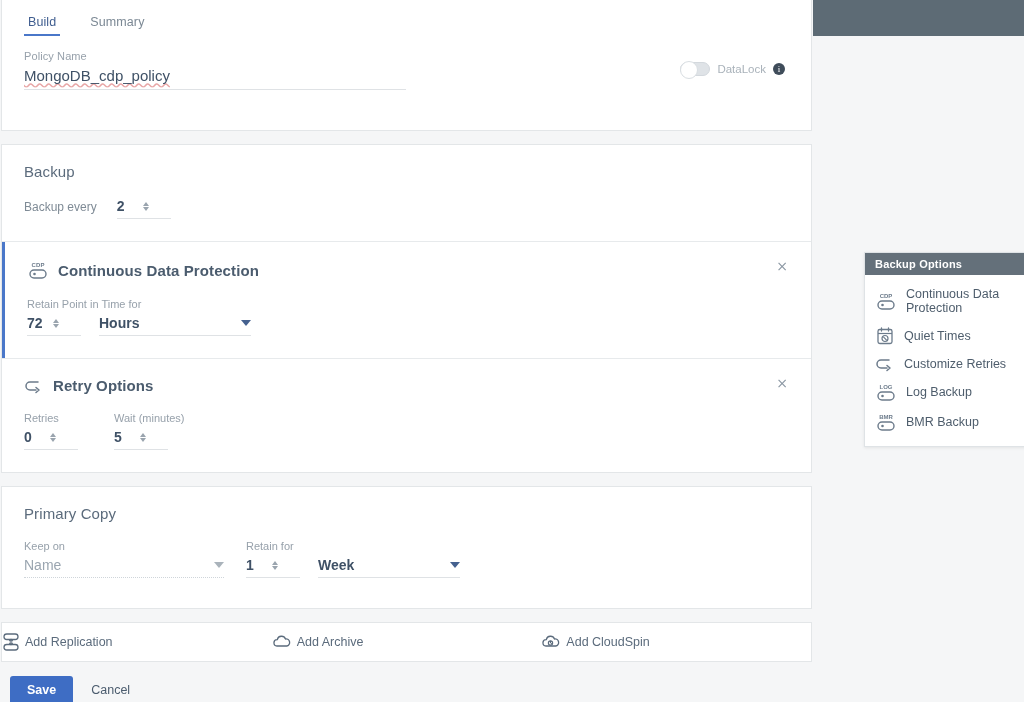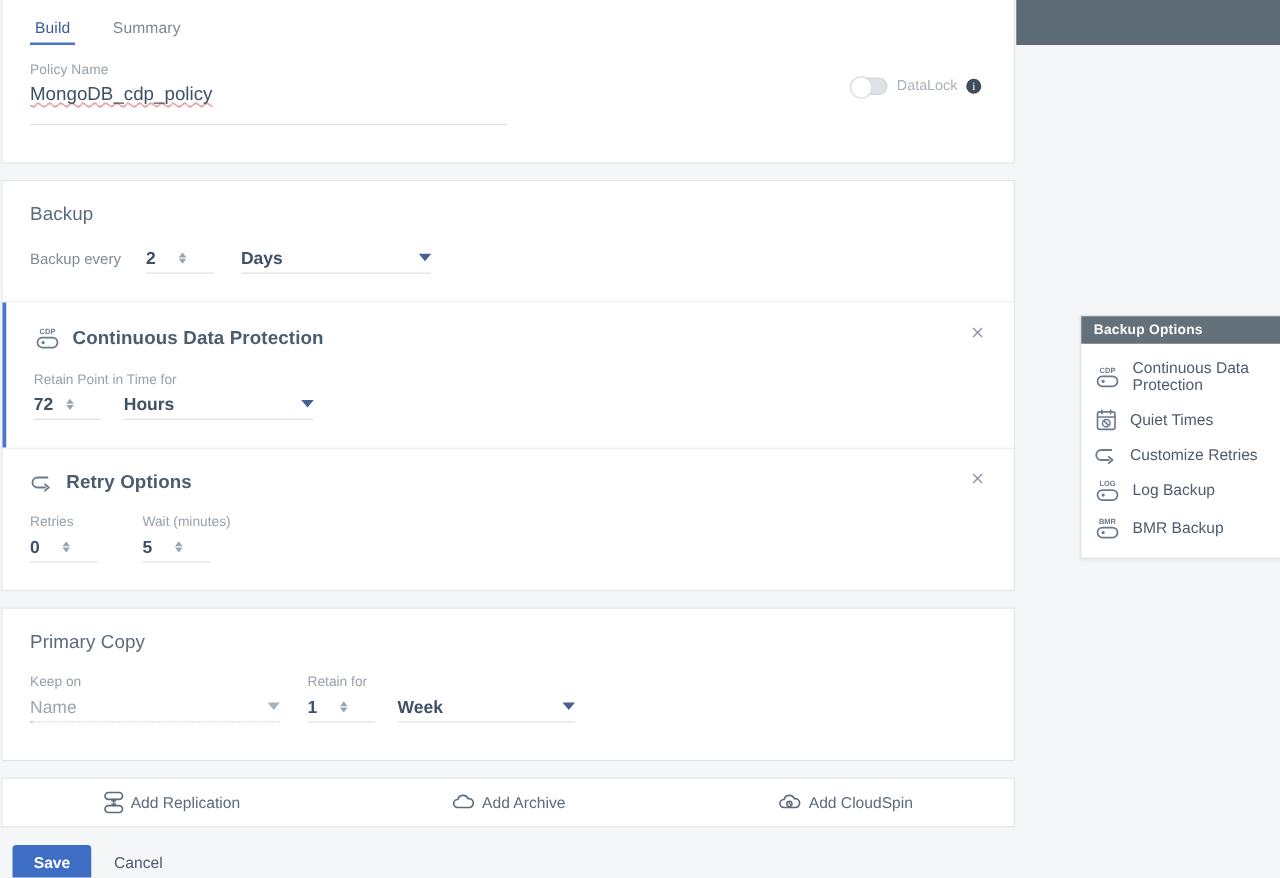--- a/index.html
+++ b/index.html
@@ -34,21 +34,21 @@
     cursor: pointer; position: relative; letter-spacing: .1px;
   }
   .tab.active { color: #3f5d8f; }
   .tab.active::after {
     content: ""; position: absolute; left: 0; right: 0; bottom: 0;
     height: 2px; background: #4a77c9;
   }
   .policy-row { padding: 14px 22px 26px 22px; position: relative; height: 94px; }
   .field-label { font-size: 11px; color: #97a1ab; margin-bottom: 5px; letter-spacing: .1px; }
   .policy-value {
-    font-size: 15px; color: #3f5166; padding-bottom: 15px;
+    font-size: 15px; color: #3f5166; padding-bottom: 5px;
     border-bottom: 1px solid #dfe2e5; width: 382px;
     text-decoration: underline wavy #e8a6a6; text-decoration-skip-ink: none;
   }
   .datalock {
     position: absolute; right: 26px; top: 26px;
     display: flex; align-items: center; gap: 7px;
   }
   .toggle {
     width: 30px; height: 14px; border-radius: 8px;
     background: #dfe3e7; border: 1px solid #d3d8dd; position: relative; cursor: pointer;
@@ -105,21 +105,21 @@
   .sel-dim .caret { border-top-color: #aab3bb; }
 
   .inline-lbl { font-size: 12px; color: #7f8b96; margin-right: 20px; padding-bottom: 5px; }
 
   
   .add-row {
     display: flex; align-items: center; height: 40px;
     background: #fff; border: 1px solid #e3e6e8; margin: 0 1px;
   }
   .add-item {
-    flex: 1; display: flex; align-items: center; justify-content: center;
+    flex: 1; display: flex; align-items: center; 
     gap: 5px; font-size: 12.5px; color: #5b6b7c; cursor: pointer;
   }
   .footer { display: flex; align-items: center; gap: 18px; padding: 14px 10px 0 10px; }
   .btn-save {
     background: #3e6dc4; color: #fff; font-size: 12.5px; font-weight: bold;
     padding: 7px 17px; border-radius: 3px; border: none; cursor: pointer;
     font-family: "Liberation Sans", sans-serif;
   }
   .btn-cancel { font-size: 12.5px; color: #4b5c6e; cursor: pointer; }
 
@@ -171,24 +171,20 @@
       <div class="sec">
         <div class="sec-title">Backup</div>
         <div class="ctrl-row">
           <div class="inline-lbl">Backup every</div>
           <div class="num-box" style="width:52px">
             <span class="num-val">2</span>
             <span class="stepper">
                 <i class="up"></i>
                 <i class="dn"></i>
               </span>
-          </div>
-          <div class="sel-box" style="width:152px;margin-left:22px">
-            <span class="sel-val">Days</span>
-            <span class="caret"></span>
           </div>
         </div>
       </div>
 
       <div class="divider"></div>
 
       <div class="sec cdp-sec">
         <div class="close-x">×</div>
         <div class="sec-title icon-title">
           <svg class="ico" width="22" height="20" viewBox="0 0 22 20">

